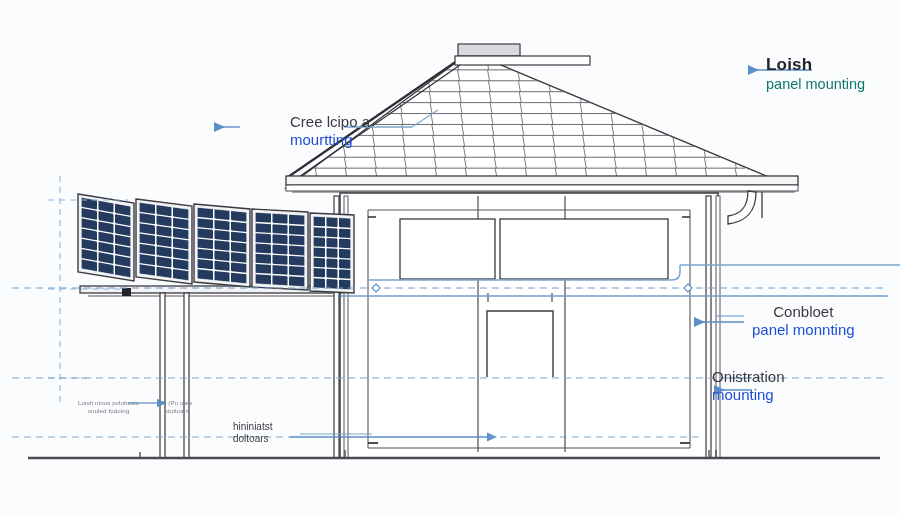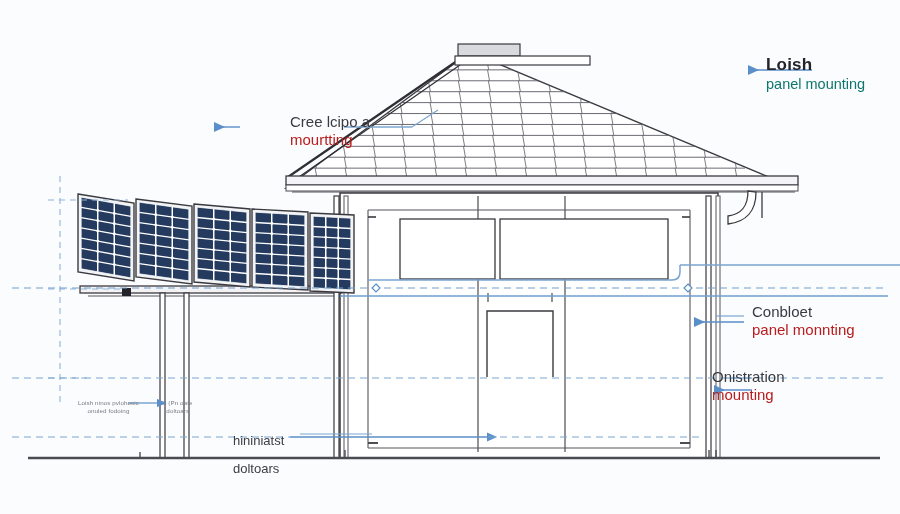--- a/index.html
+++ b/index.html
@@ -14,23 +14,23 @@
   svg.draw{position:absolute;left:0;top:0;width:900px;height:514px;}
 
   .lbl{position:absolute;color:#3c3c42;line-height:1.22;white-space:nowrap;}
   .lbl .l1{display:block;}
   .lbl .l2{display:block;}
 
   .lbl-solar .l1{font-size:17px;font-weight:bold;color:#23232a;letter-spacing:.2px;}
   .lbl-solar .l2{font-size:14.5px;font-weight:normal;color:#0f766e;}
 
   .lbl-gen .l1{font-size:15px;color:#3a3a41;}
-  .lbl-gen .l2{font-size:15px;color:#b91c1c;}
-
-  .lbl-sm .l1,.lbl-sm .l2{font-size:13px;color:#3c3c43;margin-top:12px;}
+  .lbl-gen .l2{font-size:15px;color:#1d4ed8;}
+
+  .lbl-sm .l1,.lbl-sm .l2{font-size:10px;color:#3c3c43;}
 
   .lbl-tiny{font-size:6.2px;color:#7b7b84;line-height:1.35;text-align:center;
             filter:blur(.35px);letter-spacing:.1px;}
   .lbl-tiny .l1,.lbl-tiny .l2{display:block;}
 </style>
 </head>
 <body>
 
 <div id="stage">
 
@@ -447,21 +447,21 @@
   <div class="lbl lbl-solar" style="left:766px;top:55px;">
     <span class="l1">Loish</span>
     <span class="l2">panel mounting</span>
   </div>
 
   <div class="lbl lbl-gen" style="left:246px;top:113px;margin-left:44px;">
     <span class="l1">Cree lcipo a</span>
     <span class="l2">mourtting</span>
   </div>
 
-  <div class="lbl lbl-gen" style="left:752px;top:303px;">
+  <div class="lbl lbl-gen" style="left:752px;top:303px;text-align:center;">
     <span class="l1">Conbloet</span>
     <span class="l2">panel monnting</span>
   </div>
 
   <div class="lbl lbl-gen" style="left:712px;top:368px;">
     <span class="l1">Onistration</span>
     <span class="l2">mounting</span>
   </div>
 
   <div class="lbl lbl-sm" style="left:233px;top:421px;">

